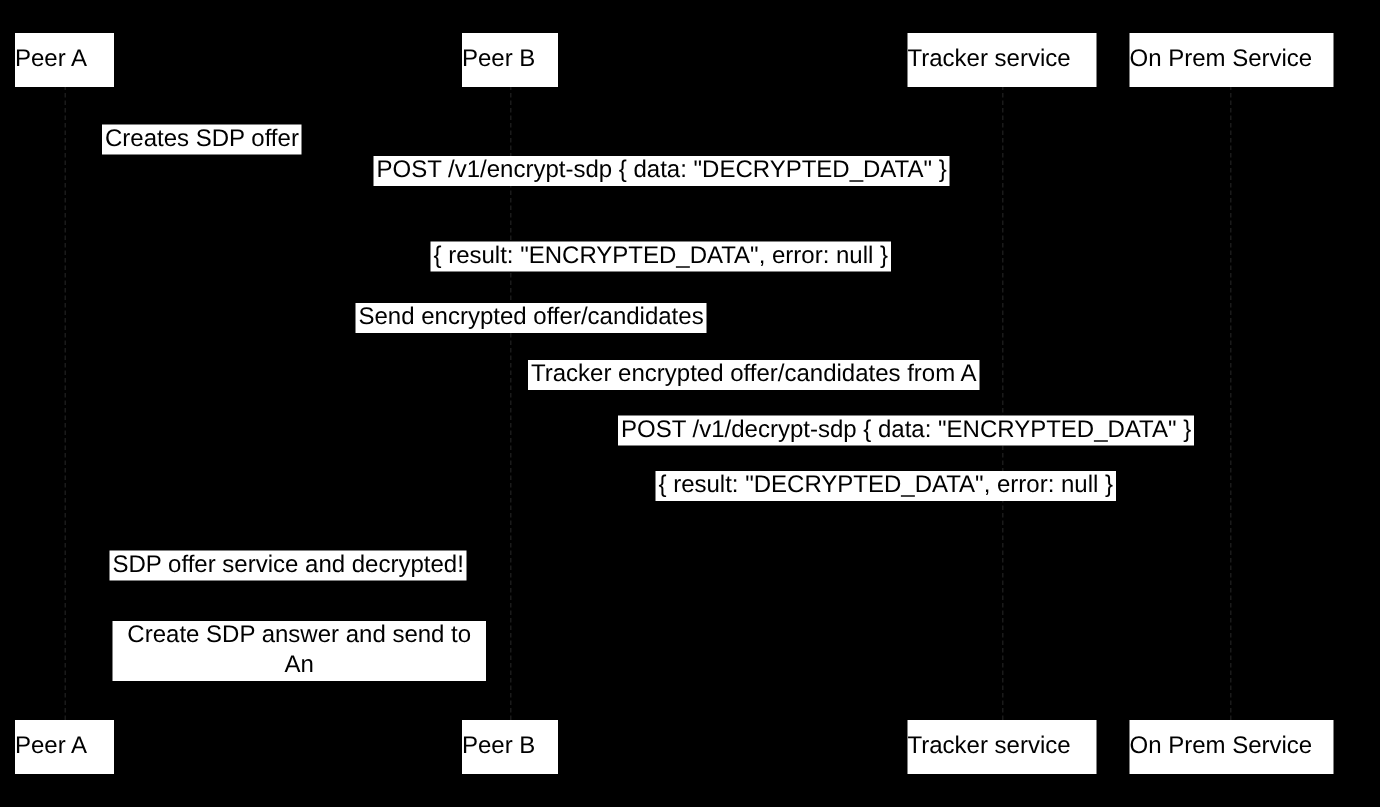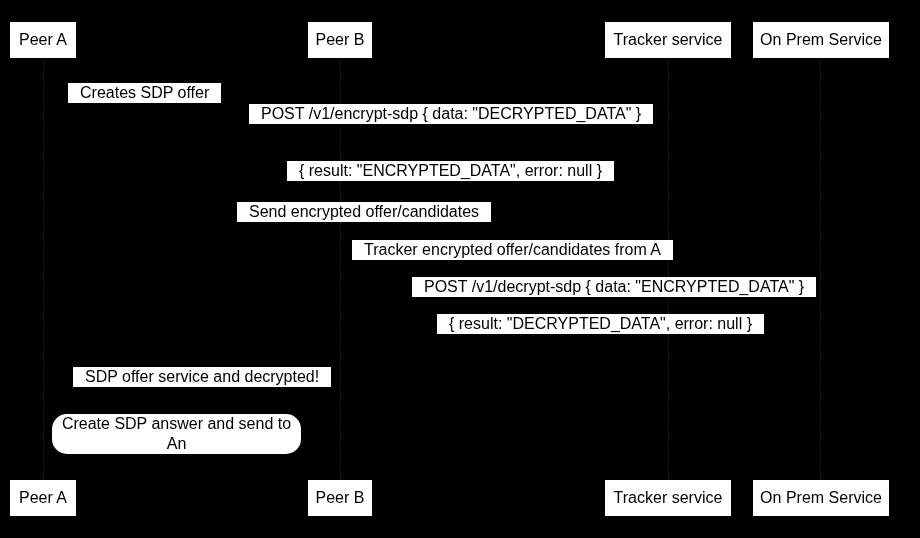--- a/index.html
+++ b/index.html
@@ -22,32 +22,31 @@
     width: 0;
     border-left: 1px dashed #1a1a1a;
   }
   .actor {
     position: absolute;
     height: 36px;
     background: #ffffff;
     color: #000000;
     display: flex;
     align-items: center;
-    justify-content: center;
     font-size: 16px;
     white-space: nowrap;
   }
   .msg {
     position: absolute;
     background: #ffffff;
     color: #000000;
     font-size: 16px;
     line-height: 20px;
     height: 20px;
-    padding: 0 12px;
+    padding: 0 2px;
     white-space: nowrap;
   }
   .note {
     position: absolute;
     background: #ffffff;
     color: #000000;
     font-size: 16px;
     line-height: 20px;
     text-align: center;
     padding: 0 2px;
@@ -78,21 +77,21 @@
 
   <div class="msg" style="left:68px;  top:83px;">Creates SDP offer</div>
   <div class="msg" style="left:249px; top:104px;">POST /v1/encrypt-sdp { data: "DECRYPTED_DATA" }</div>
   <div class="msg" style="left:287px; top:161px;">{ result: "ENCRYPTED_DATA", error: null }</div>
   <div class="msg" style="left:237px; top:202px;">Send encrypted offer/candidates</div>
   <div class="msg" style="left:352px; top:240px;">Tracker encrypted offer/candidates from A</div>
   <div class="msg" style="left:412px; top:277px;">POST /v1/decrypt-sdp { data: "ENCRYPTED_DATA" }</div>
   <div class="msg" style="left:437px; top:314px;">{ result: "DECRYPTED_DATA", error: null }</div>
   <div class="msg" style="left:73px;  top:367px;">SDP offer service and decrypted!</div>
 
-  <div class="note" style="left:52px; top:414px; width:245px;border-radius:15px;">
+  <div class="note" style="left:75px; top:414px; width:245px;">
     <div>Create SDP answer and send to An</div>
   </div>
 
   <div class="actor" style="left:10px;  top:480px; width:66px;">
     <span>Peer A</span>
   </div>
   <div class="actor" style="left:308px; top:480px; width:64px;">
     <span>Peer B</span>
   </div>
   <div class="actor" style="left:605px; top:480px; width:126px;">

